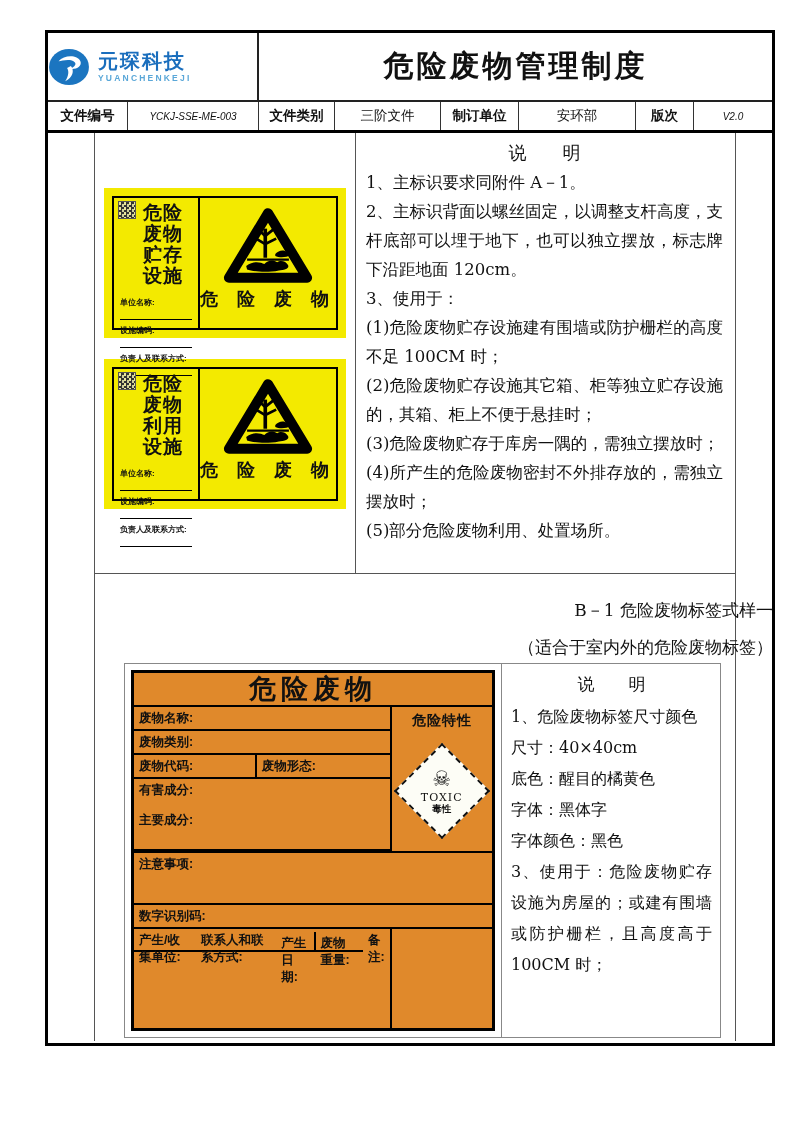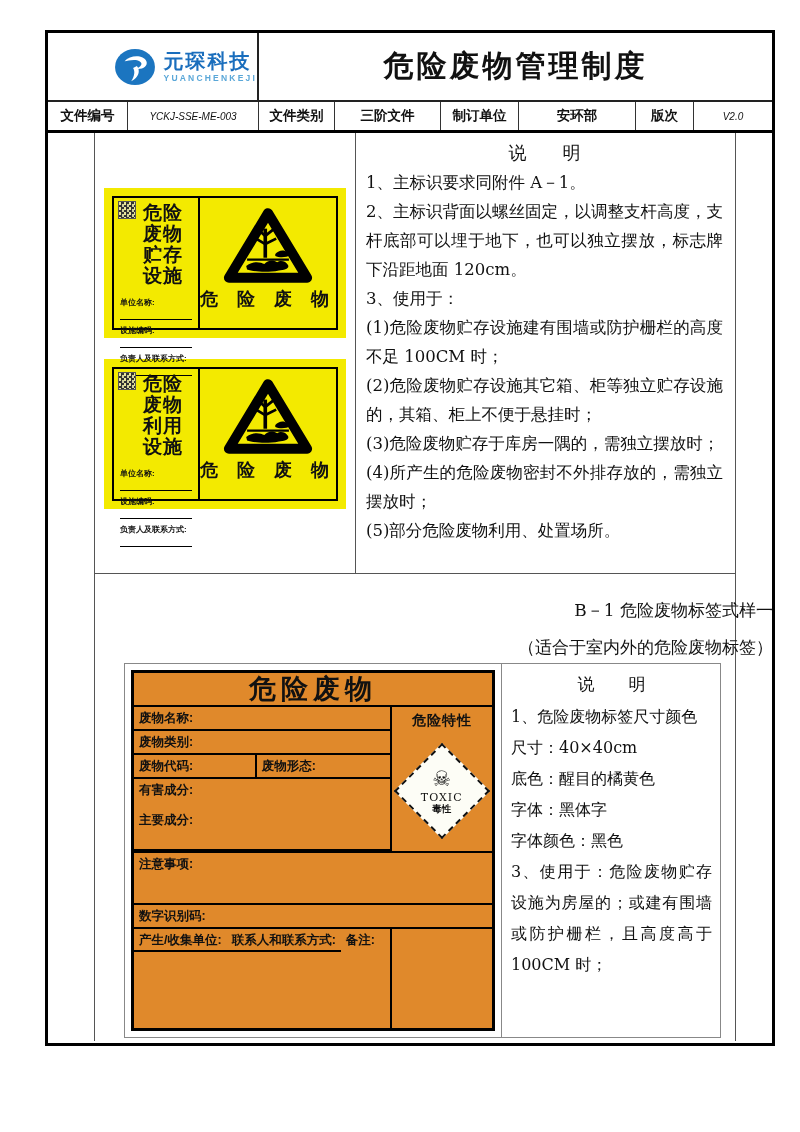--- a/index.html
+++ b/index.html
@@ -2,31 +2,31 @@
 <html><head>
 <meta charset="utf-8">
 <style>
   html,body{margin:0;padding:0;background:#fff;}
   .page{position:relative;width:800px;height:1132px;background:#fff;overflow:hidden;
         font-family:"Liberation Sans",sans-serif;color:#111;}
   .frame{position:absolute;left:45px;top:30px;width:730px;height:1016px;border:3px solid #000;box-sizing:border-box;background:#fff;}
 
   
   .header-top{height:69px;display:flex;border-bottom:2px solid #222;box-sizing:border-box;}
-  .logo-cell{width:211px;border-right:2px solid #222;box-sizing:border-box;display:flex;align-items:center;justify-content:flex-end;gap:8px;}
+  .logo-cell{width:211px;border-right:2px solid #222;box-sizing:border-box;display:flex;align-items:center;justify-content:flex-start;gap:8px;}
   .logo-text{display:flex;flex-direction:column;line-height:1;}
   .logo-cn{font-size:20px;font-weight:bold;color:#1a6ebd;letter-spacing:2px;}
   .logo-en{font-size:8.5px;font-weight:bold;color:#5aa7d8;letter-spacing:2.2px;margin-top:3px;}
   .title-cell{flex:1;display:flex;align-items:center;justify-content:center;}
   .doc-title{font-family:"DejaVu Serif","Liberation Serif",serif;font-size:30px;font-weight:bold;letter-spacing:3px;}
   .header-info{height:31px;display:flex;border-bottom:3px solid #000;box-sizing:border-box;align-items:stretch;}
   .hcell{display:flex;align-items:center;justify-content:center;border-right:1px solid #333;box-sizing:border-box;overflow:hidden;white-space:nowrap;}
   .hcell.k{font-family:"DejaVu Serif","Liberation Serif",serif;font-weight:bold;font-size:13.5px;}
   .hcell.v{font-size:10px;font-style:italic;}
-  .hcell.vk{font-family:"DejaVu Serif","Liberation Serif",serif;font-weight:bold;font-size:13.5px;}
+  .hcell.vk{font-family:"DejaVu Serif","Liberation Serif",serif;font-weight:normal;font-size:13.5px;}
   .c1{width:80px;}.c2{width:131px;}.c3{width:76px;}.c4{width:106px;}
   .c5{width:78px;}.c6{width:117px;}.c7{width:58px;}.c8{flex:1;border-right:none;}
 
   
   .content{position:relative;height:908px;}
   .gutter{position:absolute;top:0;bottom:0;width:1px;background:#555;}
   .gutter-left{left:46px;}
   .gutter-right{left:687px;}
 
   
@@ -238,20 +238,24 @@
               </div>
             </div>
 
             <div class="ol-note">注意事项:</div>
             <div class="ol-digital">数字识别码:</div>
 
             <div class="ol-bottom">
               <div class="ol-bl">
                 <div class="olb">产生/收集单位:</div>
                 <div class="olb">联系人和联系方式:</div>
+                <div class="olb ol-split">
+                  <div>产生日期:</div>
+                  <div>废物重量:</div>
+                </div>
                 <div class="olb flexlast">备注:</div>
               </div>
               <div class="ol-br"></div>
             </div>
           </div>
         </div>
 
         <div class="notes2-cell">
           <div class="notes2-title">说　　明</div>
           <div class="np2">1、危险废物标签尺寸颜色</div>

